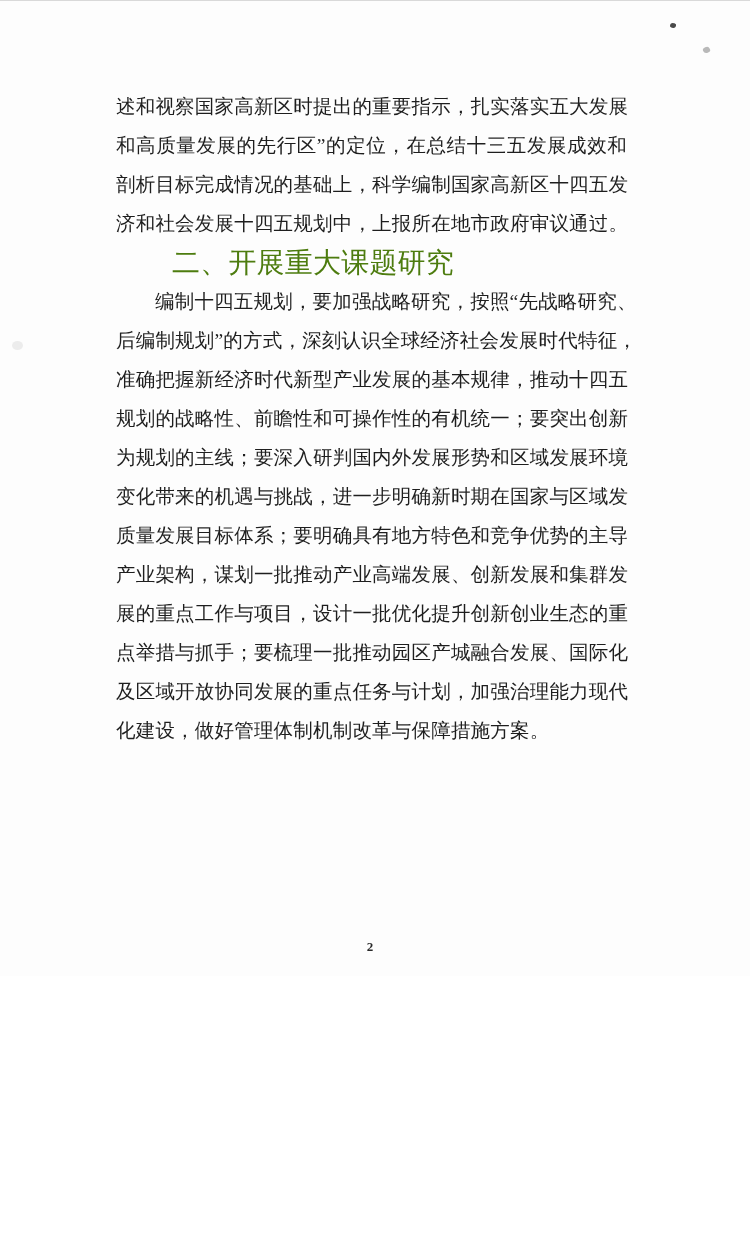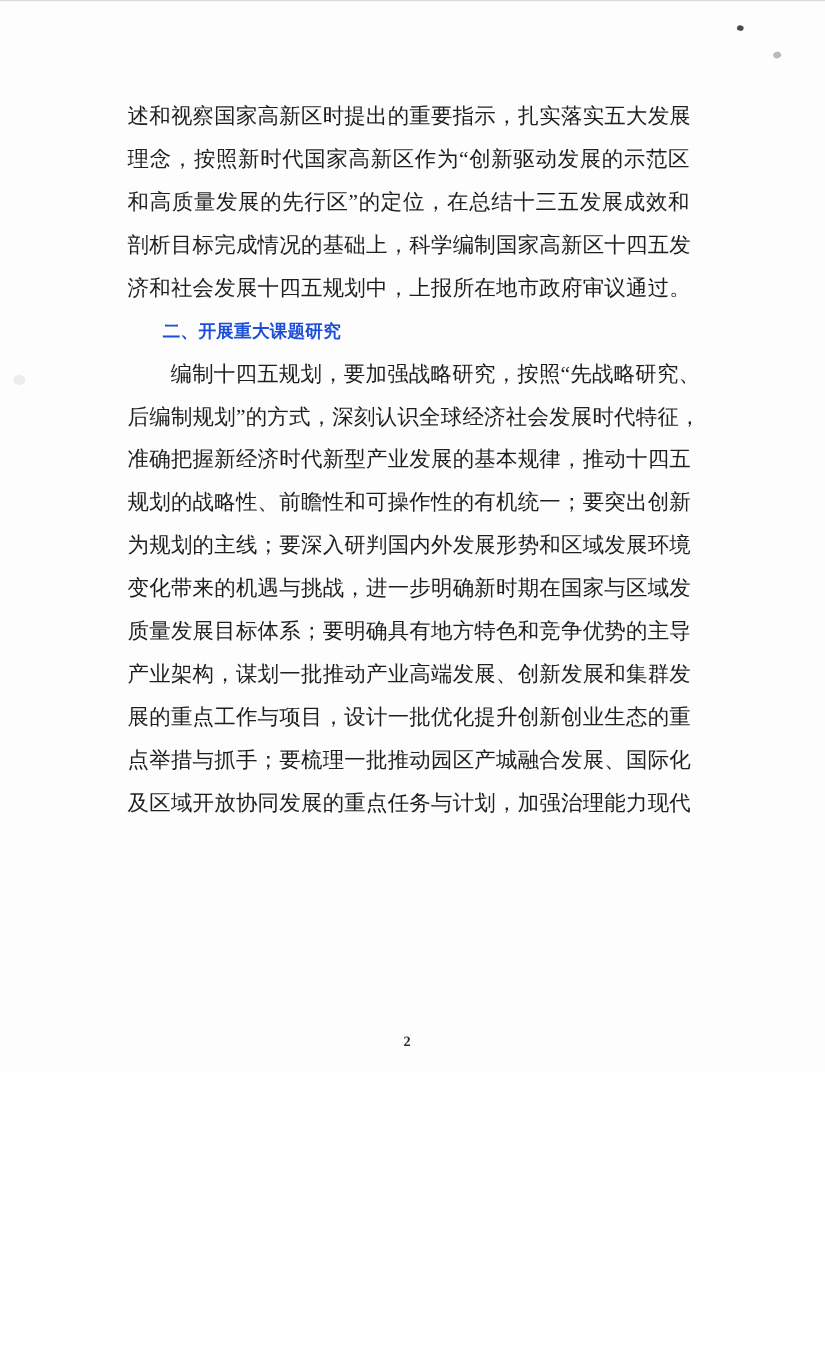--- a/index.html
+++ b/index.html
@@ -34,23 +34,23 @@
     white-space: nowrap;
   }
   .line.no-stretch {
     text-align: left;
     text-align-last: left;
   }
   .line.indent {
     text-indent: 2em;
   }
   .line.heading {
-    font-weight: 700;
-    font-size: 16px;
-    color: #1d4ed8;
+    font-weight: 400;
+    font-size: 28px;
+    color: #4d7c0f;
   }
   .page-number {
     position: absolute;
     left: 340px;
     top: 936px;
     width: 60px;
     text-align: center;
     font-size: 13px;
     font-weight: 700;
     color: #2a2a2a;
@@ -89,38 +89,38 @@
   }
 </style>
 </head>
 <body>
 
 <div class="page">
 
   <div class="text-block">
 
     <div class="line">述和视察国家高新区时提出的重要指示，扎实落实五大发展</div>
-    <div class="line">理念，按照新时代国家高新区作为“创新驱动发展的示范区</div>
     <div class="line">和高质量发展的先行区”的定位，在总结十三五发展成效和</div>
     <div class="line">剖析目标完成情况的基础上，科学编制国家高新区十四五发</div>
     <div class="line">济和社会发展十四五规划中，上报所在地市政府审议通过。</div>
 
     <div class="line heading no-stretch indent">二、开展重大课题研究</div>
 
     <div class="line indent">编制十四五规划，要加强战略研究，按照“先战略研究、</div>
     <div class="line">后编制规划”的方式，深刻认识全球经济社会发展时代特征，</div>
     <div class="line">准确把握新经济时代新型产业发展的基本规律，推动十四五</div>
     <div class="line">规划的战略性、前瞻性和可操作性的有机统一；要突出创新</div>
     <div class="line">为规划的主线；要深入研判国内外发展形势和区域发展环境</div>
     <div class="line">变化带来的机遇与挑战，进一步明确新时期在国家与区域发</div>
     <div class="line">质量发展目标体系；要明确具有地方特色和竞争优势的主导</div>
     <div class="line">产业架构，谋划一批推动产业高端发展、创新发展和集群发</div>
     <div class="line">展的重点工作与项目，设计一批优化提升创新创业生态的重</div>
     <div class="line">点举措与抓手；要梳理一批推动园区产城融合发展、国际化</div>
     <div class="line">及区域开放协同发展的重点任务与计划，加强治理能力现代</div>
+    <div class="line no-stretch">化建设，做好管理体制机制改革与保障措施方案。</div>
   </div>
 
   <div class="page-number">2</div>
 
   <div class="speck-1"></div>
   <div class="speck-2"></div>
   <div class="speck-3"></div>
 
 </div>
 

